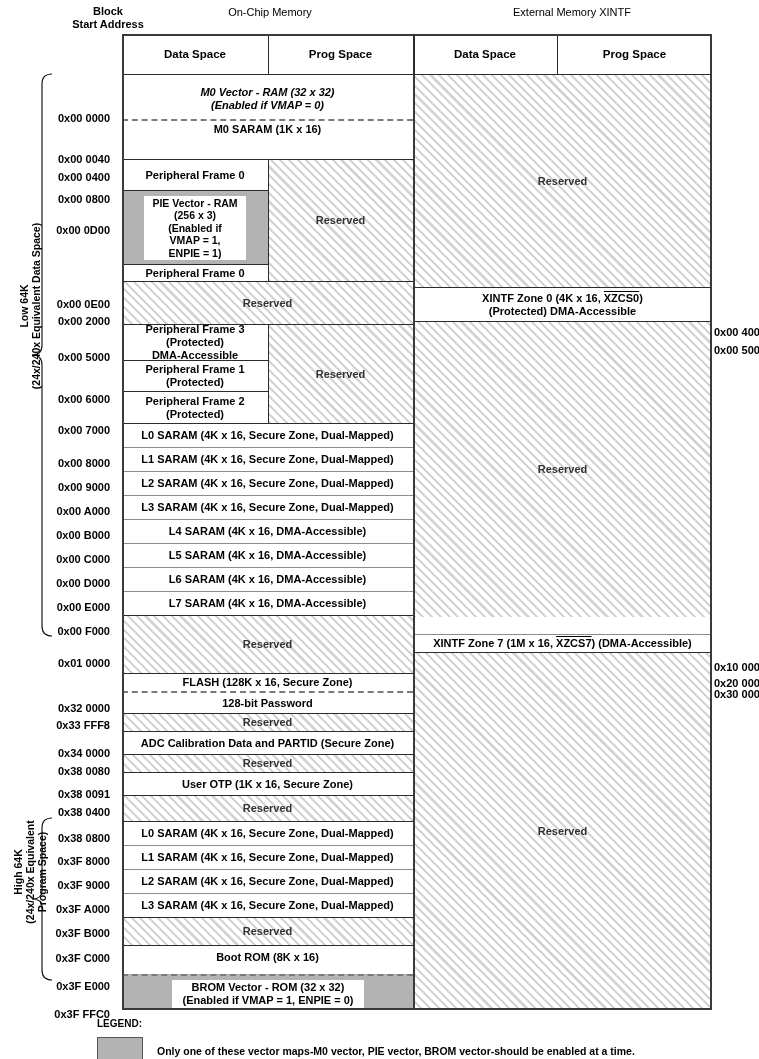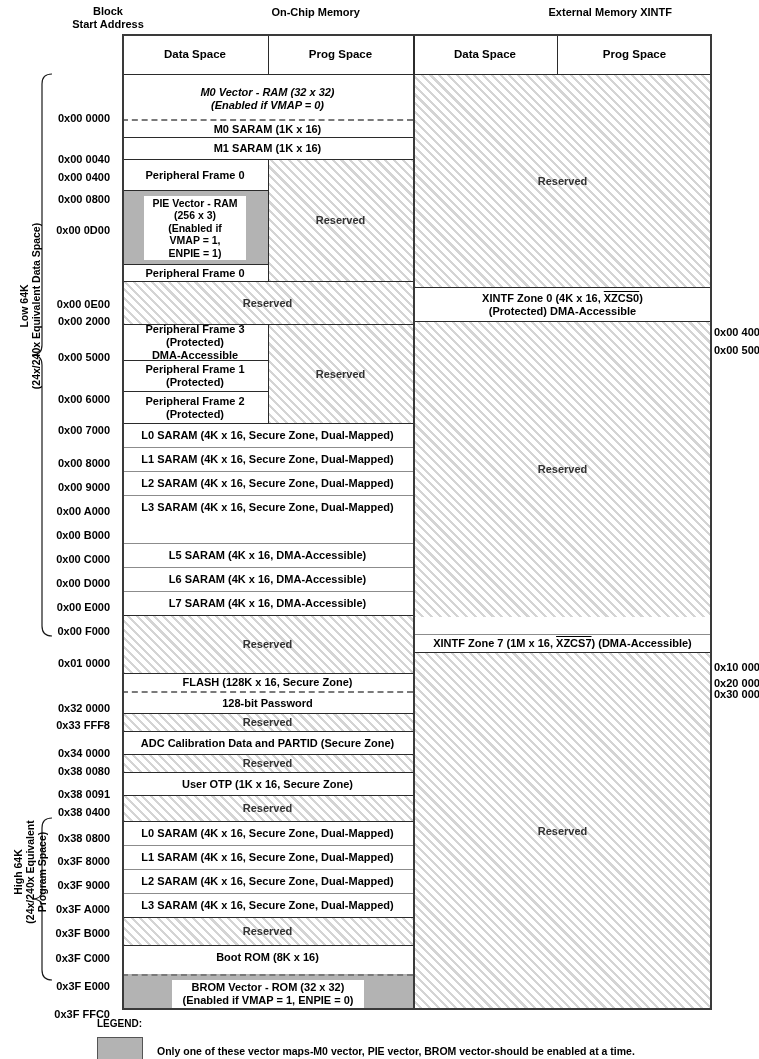--- a/index.html
+++ b/index.html
@@ -6,21 +6,21 @@
   body{
     width:759px;height:1059px;position:relative;background:#ffffff;
     font-family:"Liberation Sans", sans-serif;
     font-size:11px;color:#000;
     -webkit-font-smoothing:none;
   }
   .abs{position:absolute;}
 
   
   .topcap{
-    position:absolute;text-align:right;font-weight:bold;font-size:11px;
+    position:absolute;text-align:center;font-weight:normal;font-size:11px;
   }
   .corner-label{
     position:absolute;text-align:center;font-weight:bold;font-size:11px;
     line-height:13px;
   }
 
   
   #map{
     position:absolute;left:122px;top:34px;width:590px;height:976px;
   }
@@ -180,21 +180,20 @@
 
   <div class="cell white ital" style="left:0;top:44px;width:291px;height:41px;">
     <div>
       <div>M0 Vector - RAM (32 x 32)</div>
       <div>(Enabled if VMAP = 0)</div>
     </div>
   </div>
 
   <div class="cell white dash" style="left:0;top:85px;width:291px;height:18px;">M0 SARAM (1K x 16)</div>
 
-  <div class="cell white dark" style="left:0;top:103px;width:291px;height:22px;">M1 SARAM (1K x 16)</div>
 
   <div class="cell white dark" style="left:0;top:125px;width:146px;height:31px;">Peripheral Frame 0</div>
 
   <div class="cell gray dark" style="left:0;top:156px;width:146px;height:74px;">
     <div class="pie-inner" style="left:22px;top:5px;width:102px;height:64px;">
       <div>
         <div>PIE Vector - RAM</div>
         <div>(256 x 3)</div>
         <div>(Enabled if</div>
         <div>VMAP = 1,</div>
@@ -232,20 +231,21 @@
     </div>
   </div>
 
   <div class="cell hatch reserved-lbl dark" style="left:146px;top:290px;width:145px;height:99px;">Reserved</div>
   <div class="vdiv" style="left:146px;top:290px;height:99px;"></div>
 
   <div class="cell white dark" style="left:0;top:389px;width:291px;height:24px;">L0 SARAM (4K x 16, Secure Zone, Dual-Mapped)</div>
   <div class="cell white thin" style="left:0;top:413px;width:291px;height:24px;">L1 SARAM (4K x 16, Secure Zone, Dual-Mapped)</div>
   <div class="cell white thin" style="left:0;top:437px;width:291px;height:24px;">L2 SARAM (4K x 16, Secure Zone, Dual-Mapped)</div>
   <div class="cell white thin" style="left:0;top:461px;width:291px;height:24px;">L3 SARAM (4K x 16, Secure Zone, Dual-Mapped)</div>
+  <div class="cell white thin" style="left:0;top:485px;width:291px;height:24px;">L4 SARAM (4K x 16, DMA-Accessible)</div>
   <div class="cell white thin" style="left:0;top:509px;width:291px;height:24px;">L5 SARAM (4K x 16, DMA-Accessible)</div>
   <div class="cell white thin" style="left:0;top:533px;width:291px;height:24px;">L6 SARAM (4K x 16, DMA-Accessible)</div>
   <div class="cell white thin" style="left:0;top:557px;width:291px;height:24px;">L7 SARAM (4K x 16, DMA-Accessible)</div>
 
   <div class="cell hatch reserved-lbl dark" style="left:0;top:581px;width:291px;height:58px;">Reserved</div>
 
   <div class="cell white dark" style="left:0;top:639px;width:291px;height:18px;">FLASH (128K x 16, Secure Zone)</div>
 
   <div class="cell white dash" style="left:0;top:657px;width:291px;height:22px;">128-bit Password</div>
 

